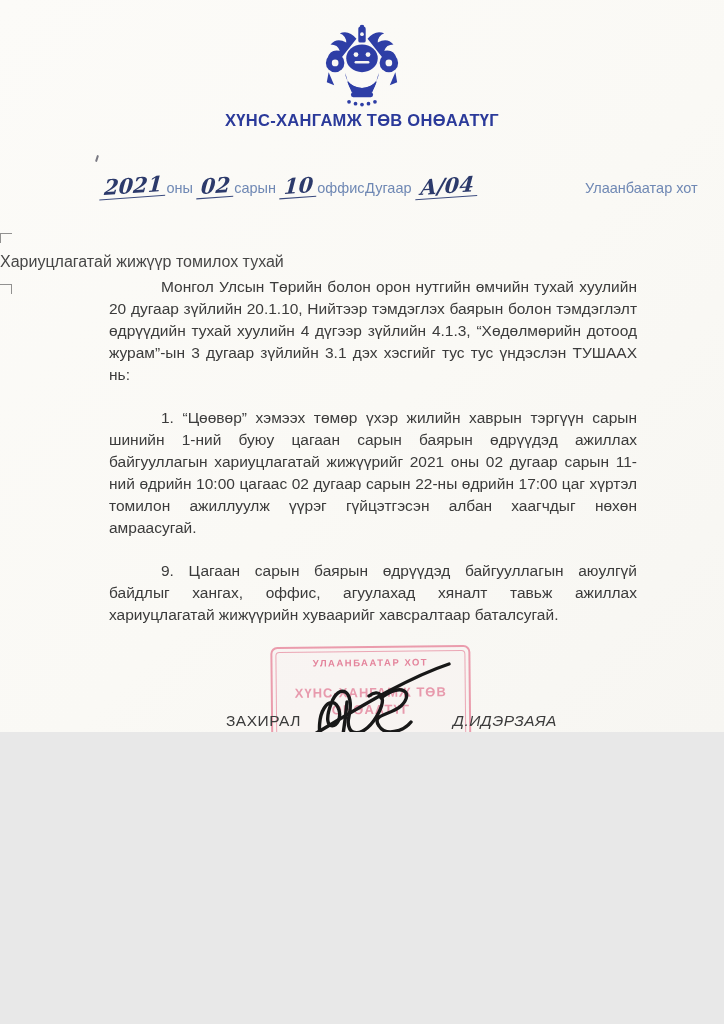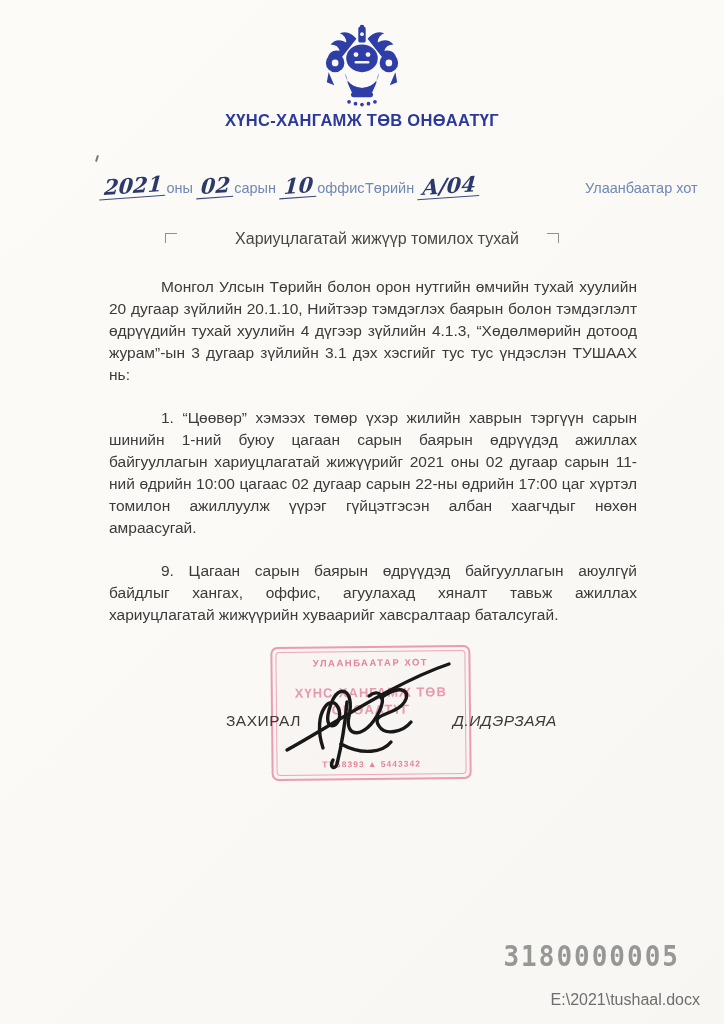--- a/index.html
+++ b/index.html
@@ -1,36 +1,36 @@
 <!DOCTYPE html>
 <html><head>
 <meta charset="utf-8">
 <style>
   html,body{margin:0;padding:0;background:#e8e8e8;}
   .page{
-    position:relative;width:724px;height:1024px;margin:0 auto;overflow:hidden;
+    position:relative;width:724px;height:732px;margin:0 auto;overflow:hidden;
     background:linear-gradient(135deg,#fcfbf8 0%,#faf9f5 55%,#f7f6f2 100%);
     font-family:"Liberation Sans",sans-serif;color:#3d3d3d;
   }
   
   .emblem{position:absolute;top:24px;left:50%;transform:translateX(-50%);width:96px;height:88px;}
   .org-header{position:absolute;top:111px;left:0;width:100%;text-align:center;
     color:#2b3a9a;font-weight:bold;font-size:16.5px;line-height:19px;letter-spacing:.3px;}
   
   .date-row{position:absolute;top:170px;left:0;width:100%;height:36px;font-size:14.5px;color:#6f88b4;}
   .hand{font-family:"DejaVu Serif",serif;font-style:italic;font-weight:bold;
     color:#2c3a6b;font-size:21px;transform:rotate(-4deg) skewX(-8deg);display:inline-block;
     border-bottom:1.5px solid #3a4a7e;padding:0 4px 1px 4px;line-height:20px;}
   .date-left{position:absolute;left:100px;top:6px;white-space:nowrap;}
   .date-num{position:absolute;left:365px;top:6px;white-space:nowrap;}
   .date-city{position:absolute;left:585px;top:10px;white-space:nowrap;}
   .ink-mark{position:absolute;left:96px;top:155px;width:2px;height:7px;background:#5a5a66;transform:rotate(18deg);border-radius:1px;opacity:.8;}
   
-  .title-row{position:absolute;top:230px;left:0;width:100%;display:flex;justify-content:center;align-items:flex-start;gap:28px;
-    font-size:16px;color:#474747;}
+  .title-row{position:absolute;top:230px;left:0;width:100%;display:flex;justify-content:center;align-items:flex-start;gap:10px;
+    font-size:16px;color:#474747;flex-direction:column;}
   .corner{width:11px;height:9px;margin-top:3px;opacity:.65;}
   .corner.left{border-top:1.5px solid #5a5a5a;border-left:1.5px solid #5a5a5a;margin-right:30px;}
   .corner.right{border-top:1.5px solid #5a5a5a;border-right:1.5px solid #5a5a5a;}
   
   .body-text{position:absolute;top:276px;left:95px;width:542px;font-size:15.5px;line-height:22px;text-align:justify;color:#3b3b3b;}
   .body-text p{margin:0 0 21px 14px;text-indent:52px;}
   
   .sig-block{position:absolute;top:640px;left:0;width:100%;height:155px;}
   .stamp{position:absolute;left:271px;top:6px;width:196px;height:130px;
     border:2.5px solid rgba(231,140,160,.85);border-radius:7px;transform:rotate(-.6deg);
@@ -88,21 +88,21 @@
 
   <div class="ink-mark"></div>
 
   <div class="date-row">
     <div class="date-left">
       <span class="hand">2021</span><span>оны</span>
       <span class="hand">02</span><span>сарын</span>
       <span class="hand">10</span><span>оффис</span>
     </div>
     <div class="date-num">
-      <span>Төрийн</span>
+      <span>Дугаар</span>
       <span class="hand">А/04</span>
     </div>
     <div class="date-city">Улаанбаатар хот</div>
   </div>
 
   <div class="title-row">
     <span class="corner left"></span>
     <span>Хариуцлагатай жижүүр томилох тухай</span>
     <span class="corner right"></span>
   </div>

